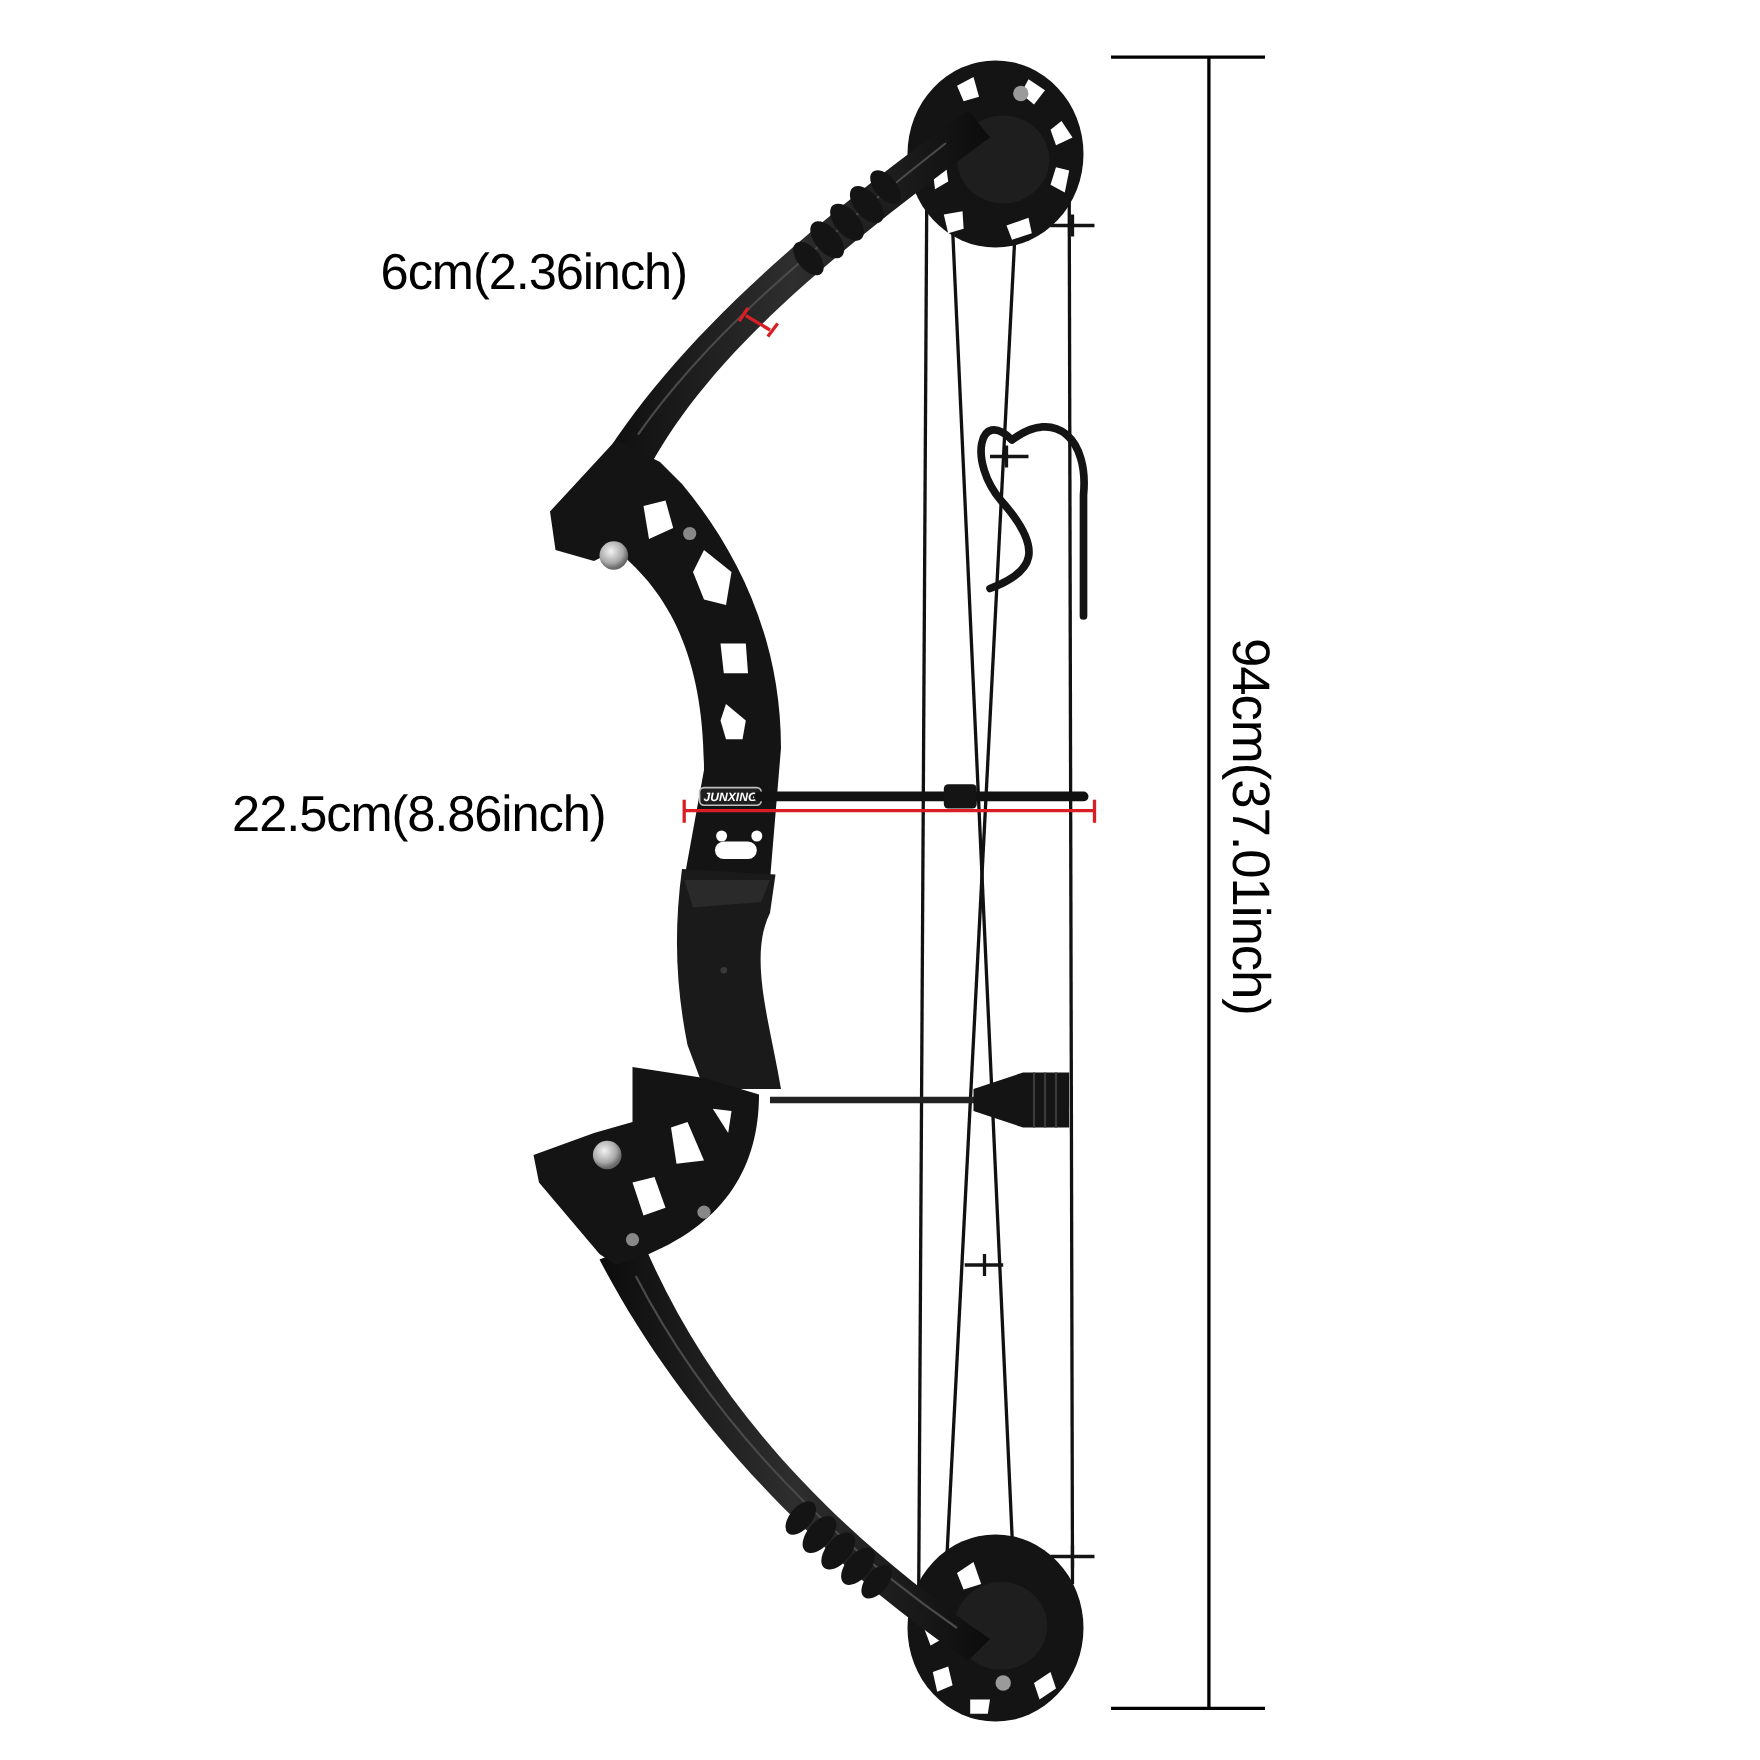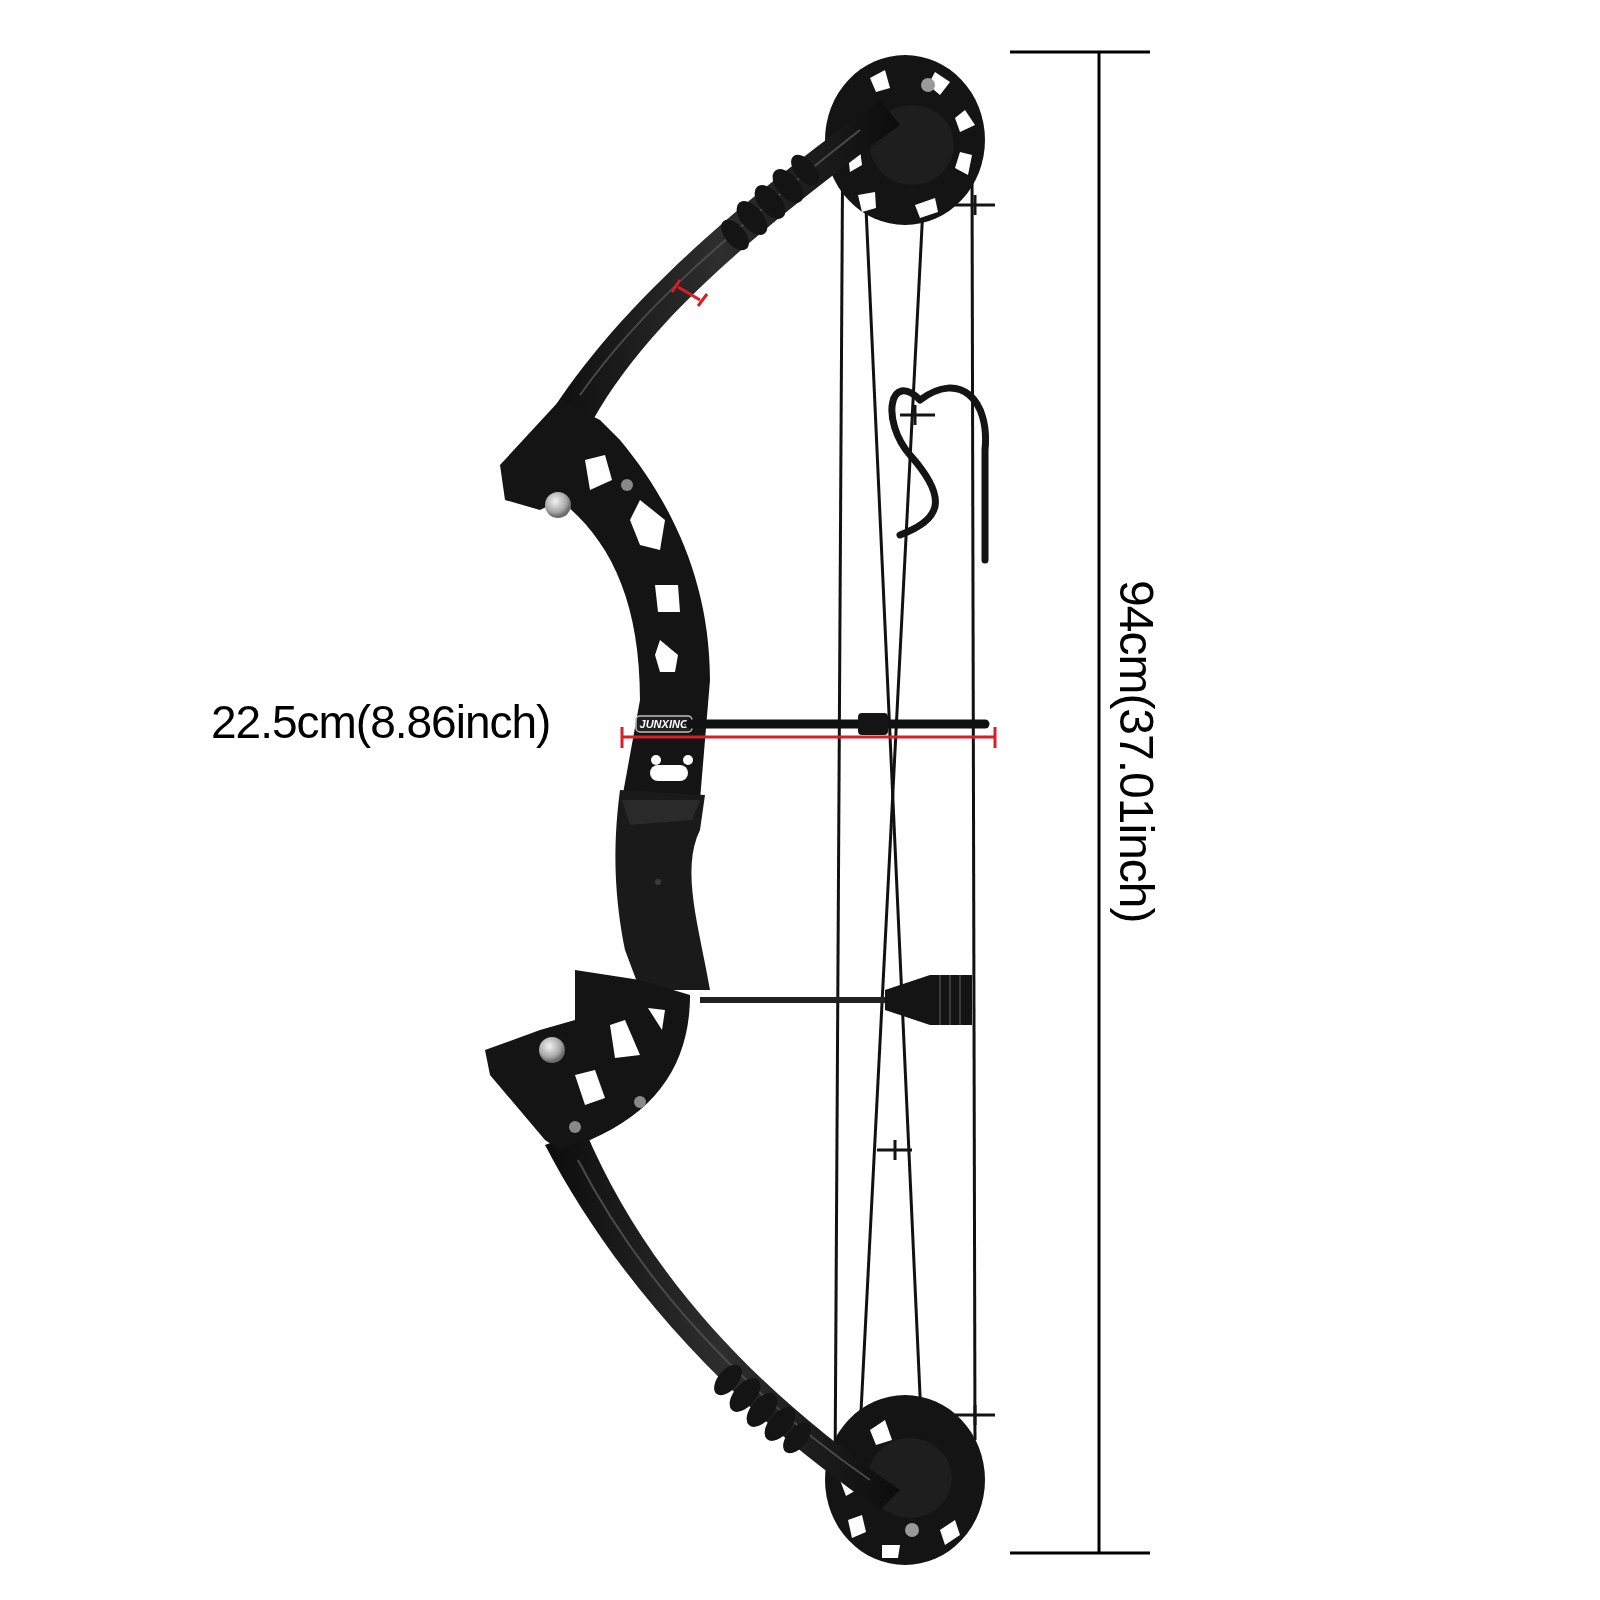--- a/index.html
+++ b/index.html
@@ -2,21 +2,21 @@
 <html><head>
   <meta charset="utf-8">
   <style>
     html, body { margin: 0; padding: 0; background: #ffffff; }
     body { width: 1600px; height: 1600px; position: relative; overflow: hidden;
            font-family: "Liberation Sans", sans-serif; }
     #stage { position: absolute; left: 0; top: 0; width: 1600px; height: 1600px; }
     .dim-label { position: absolute; color: #000; font-family: "Liberation Sans", sans-serif;
                  font-size: 46px; line-height: 1; white-space: nowrap; letter-spacing: -1px; }
     #label-limb { left: 346px; top: 224px; }
-    #label-brace { left: 211px; top: 699px; text-align: center; }
+    #label-brace { left: 211px; top: 716px; text-align: center; }
     #label-height { left: 1080px; top: 580px; transform-origin: 0 0;
                     transform: translate(80px, 0) rotate(90deg); font-size: 48px; }
   </style>
 </head>
 <body>
 
 <div id="stage">
   <svg width="1600" height="1600" viewBox="0 0 1600 1600">
     <defs>
       <linearGradient id="limbGrad" x1="0" y1="0" x2="1" y2="0">
@@ -162,15 +162,16 @@
       <line x1="995" y1="727" x2="995" y2="748"></line>
     </g>
 
     <g stroke="#000" stroke-width="3">
       <line x1="1010" y1="52" x2="1150" y2="52"></line>
       <line x1="1099" y1="52" x2="1099" y2="1553"></line>
       <line x1="1010" y1="1553" x2="1150" y2="1553"></line>
     </g>
   </svg>
 
+  <div class="dim-label" id="label-limb">6cm(2.36inch)</div>
   <div class="dim-label" id="label-brace">22.5cm(8.86inch)</div>
   <div class="dim-label" id="label-height">94cm(37.01inch)</div>
 </div>
 
 </body></html>

